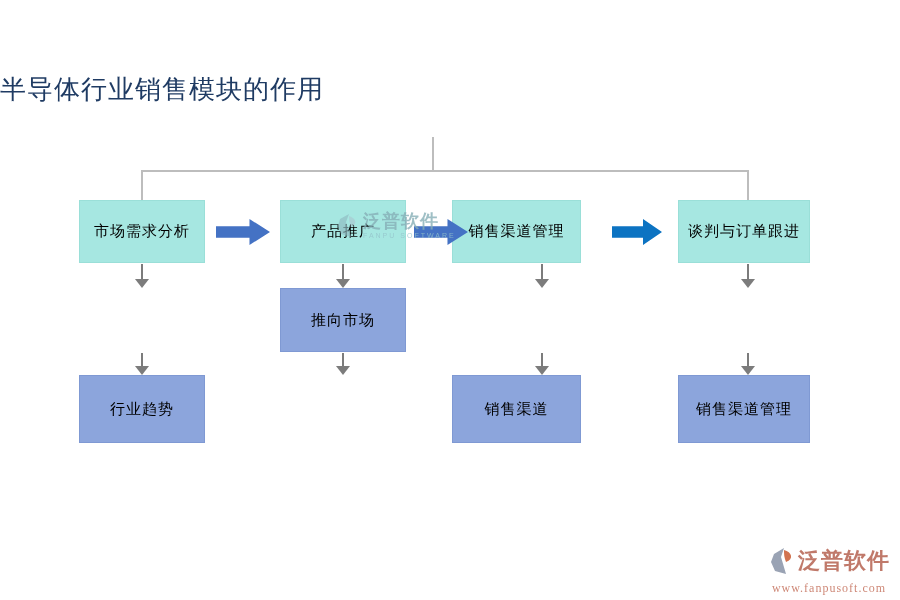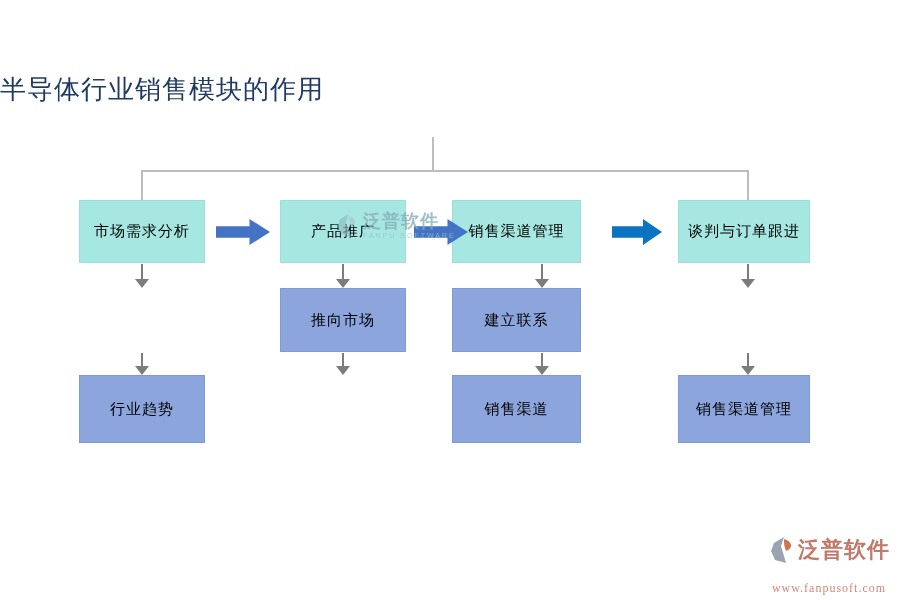--- a/index.html
+++ b/index.html
@@ -52,21 +52,21 @@
   .watermark{position:absolute;left:336px;top:212px;display:flex;align-items:center;gap:3px;
              opacity:.78;pointer-events:none}
   .wm-text{display:flex;flex-direction:column;line-height:1}
   .wm-name{font-size:18px;font-weight:700;color:var(--wm-color);letter-spacing:1px}
   .wm-sub{font-size:7px;letter-spacing:2px;color:var(--wm-sub-color);margin-top:2px}
 
   
   .brand{position:absolute;right:10px;bottom:6px;text-align:center;line-height:1}
   .brand-row{display:flex;align-items:center;gap:2px;justify-content:center}
   .brand-name{font-size:22px;font-weight:700;color:var(--brand-rose);letter-spacing:1px}
-  .brand-url{font-size:12px;margin-top:17px;color:var(--brand-url);
+  .brand-url{font-size:12px;margin-top:6px;color:var(--brand-url);
              font-family:"Liberation Serif","DejaVu Serif",serif;letter-spacing:1px}
 </style>
 </head>
 <body>
 
 <div class="canvas">
 
   <h1 class="title">半导体行业销售模块的作用</h1>
 
   <div class="conn stem"></div>
@@ -94,21 +94,20 @@
   <div class="varrow vx2 vb">
       <span class="shaft"></span>
       <span class="tip"></span>
     </div>
 
   <div class="box head c3 r1">销售渠道管理</div>
   <div class="varrow vx3 va">
       <span class="shaft"></span>
       <span class="tip"></span>
     </div>
-  <div class="box step c3 r2">建立联系</div>
   <div class="varrow vx3 vb">
       <span class="shaft"></span>
       <span class="tip"></span>
     </div>
   <div class="box step c3 r3">销售渠道</div>
 
   <div class="box head c4 r1">谈判与订单跟进</div>
   <div class="varrow vx4 va">
       <span class="shaft"></span>
       <span class="tip"></span>

